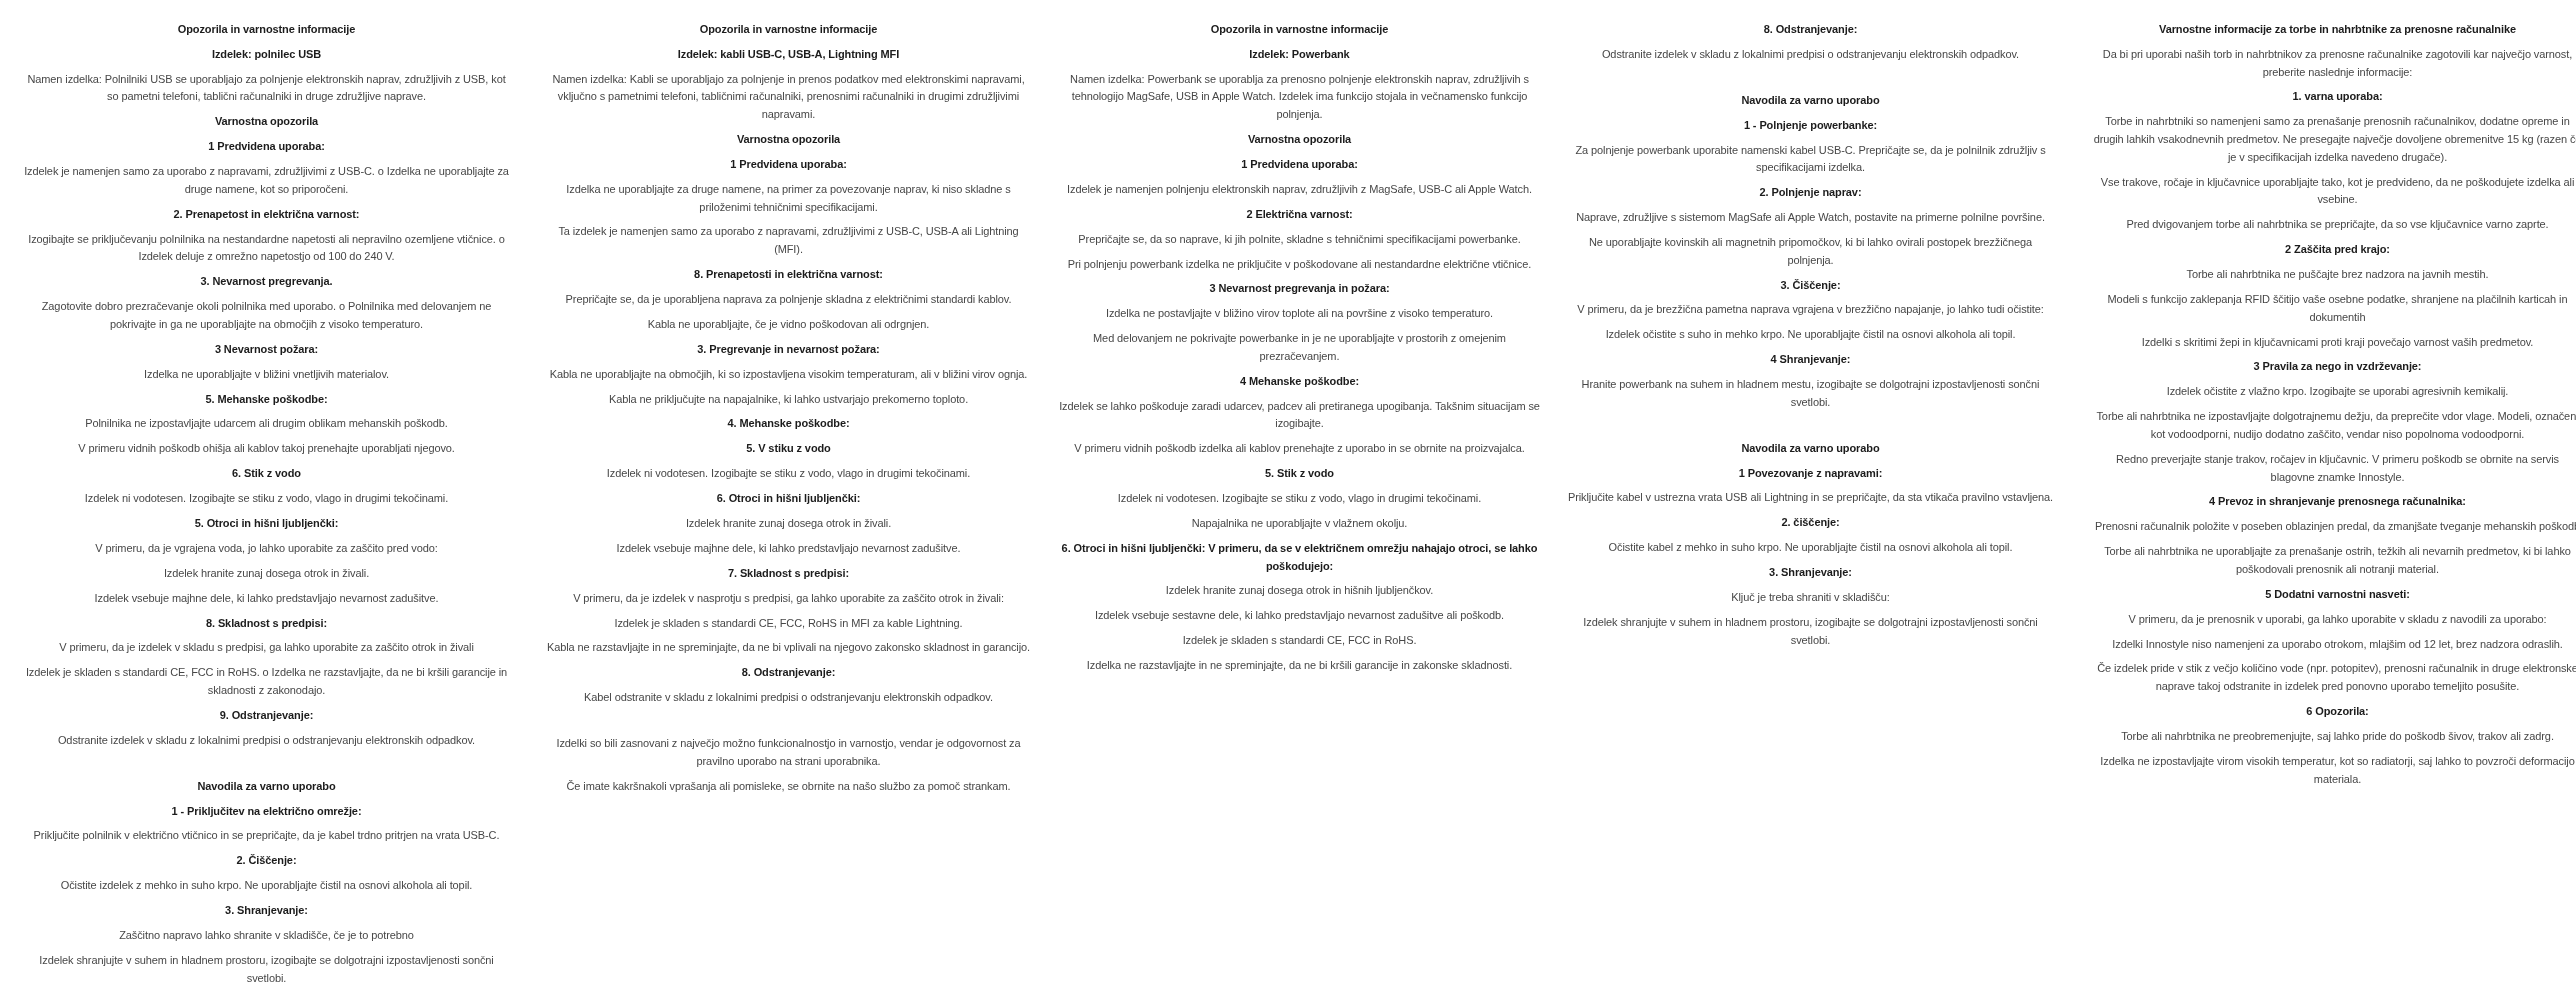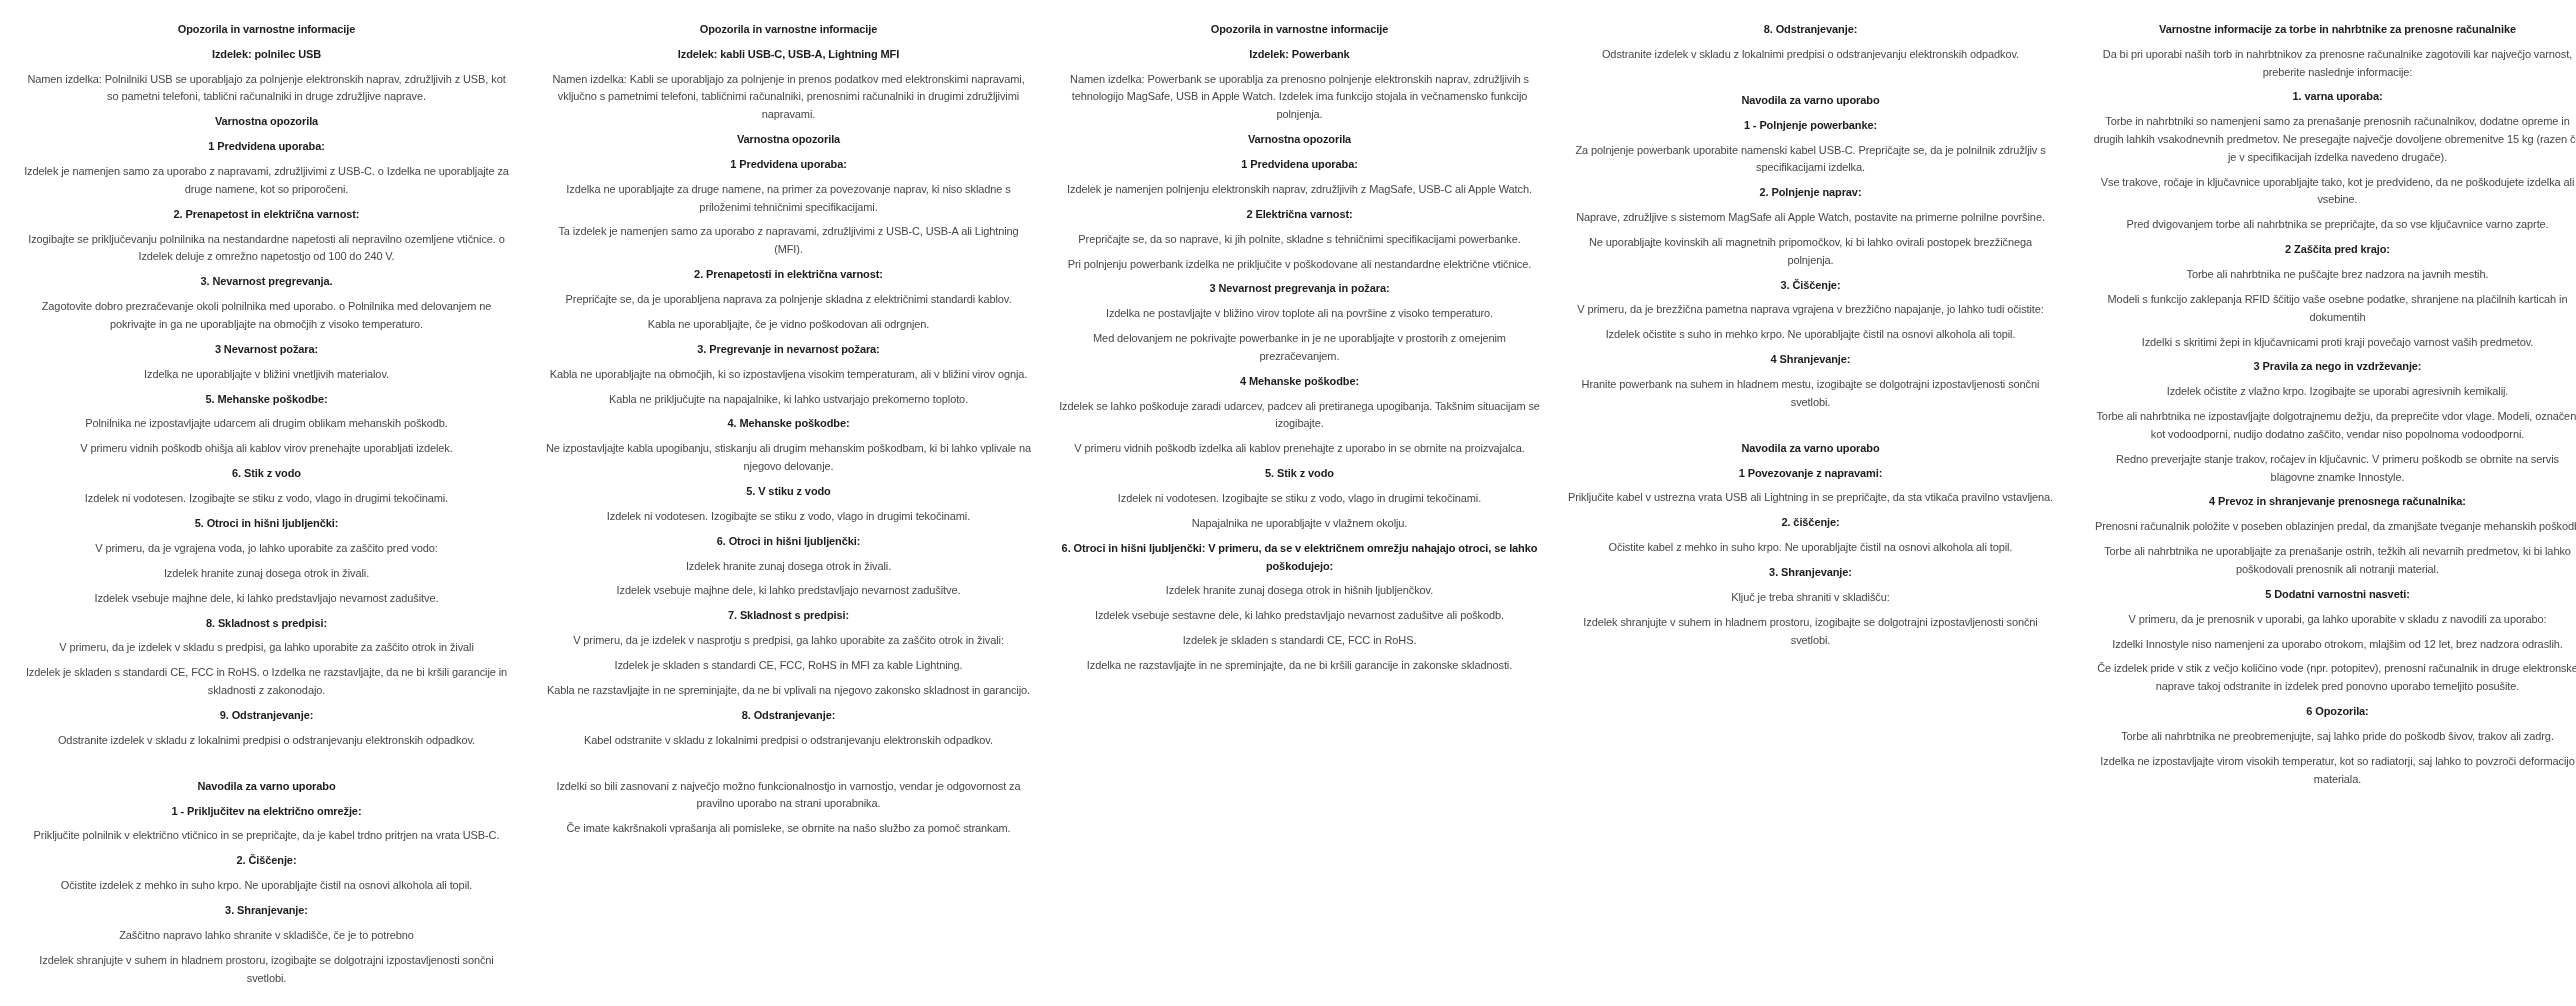--- a/index.html
+++ b/index.html
@@ -53,21 +53,21 @@
         <h3 class="heading">1 Predvidena uporaba:</h3>
         <p class="para">Izdelek je namenjen samo za uporabo z napravami, združljivimi z USB-C. o Izdelka ne uporabljajte za druge namene, kot so priporočeni.</p>
         <h3 class="heading">2. Prenapetost in električna varnost:</h3>
         <p class="para">Izogibajte se priključevanju polnilnika na nestandardne napetosti ali nepravilno ozemljene vtičnice. o Izdelek deluje z omrežno napetostjo od 100 do 240 V.</p>
         <h3 class="heading">3. Nevarnost pregrevanja.</h3>
         <p class="para">Zagotovite dobro prezračevanje okoli polnilnika med uporabo. o Polnilnika med delovanjem ne pokrivajte in ga ne uporabljajte na območjih z visoko temperaturo.</p>
         <h3 class="heading">3 Nevarnost požara:</h3>
         <p class="para">Izdelka ne uporabljajte v bližini vnetljivih materialov.</p>
         <h3 class="heading">5. Mehanske poškodbe:</h3>
         <p class="para">Polnilnika ne izpostavljajte udarcem ali drugim oblikam mehanskih poškodb.</p>
-        <p class="para">V primeru vidnih poškodb ohišja ali kablov virov prenehajte uporabljati izdelek.</p>
+        <p class="para">V primeru vidnih poškodb ohišja ali kablov takoj prenehajte uporabljati njegovo.</p>
         <h3 class="heading">6. Stik z vodo</h3>
         <p class="para">Izdelek ni vodotesen. Izogibajte se stiku z vodo, vlago in drugimi tekočinami.</p>
         <h3 class="heading">5. Otroci in hišni ljubljenčki:</h3>
         <p class="para">V primeru, da je vgrajena voda, jo lahko uporabite za zaščito pred vodo:</p>
         <p class="para">Izdelek hranite zunaj dosega otrok in živali.</p>
         <p class="para">Izdelek vsebuje majhne dele, ki lahko predstavljajo nevarnost zadušitve.</p>
         <h3 class="heading">8. Skladnost s predpisi:</h3>
         <p class="para">V primeru, da je izdelek v skladu s predpisi, ga lahko uporabite za zaščito otrok in živali</p>
         <p class="para">Izdelek je skladen s standardi CE, FCC in RoHS. o Izdelka ne razstavljajte, da ne bi kršili garancije in skladnosti z zakonodajo.</p>
         <h3 class="heading">9. Odstranjevanje:</h3>
@@ -83,28 +83,27 @@
         <p class="para">Izdelek shranjujte v suhem in hladnem prostoru, izogibajte se dolgotrajni izpostavljenosti sončni svetlobi.</p>
       </div>
       <div class="column">
         <h3 class="heading">Opozorila in varnostne informacije</h3>
         <h3 class="heading">Izdelek: kabli USB-C, USB-A, Lightning MFI</h3>
         <p class="para">Namen izdelka: Kabli se uporabljajo za polnjenje in prenos podatkov med elektronskimi napravami, vključno s pametnimi telefoni, tabličnimi računalniki, prenosnimi računalniki in drugimi združljivimi napravami.</p>
         <h3 class="heading">Varnostna opozorila</h3>
         <h3 class="heading">1 Predvidena uporaba:</h3>
         <p class="para">Izdelka ne uporabljajte za druge namene, na primer za povezovanje naprav, ki niso skladne s priloženimi tehničnimi specifikacijami.</p>
         <p class="para">Ta izdelek je namenjen samo za uporabo z napravami, združljivimi z USB-C, USB-A ali Lightning (MFI).</p>
-        <h3 class="heading">2. Prenapetosti in električna varnost:</h3>
+        <h3 class="heading">8. Prenapetosti in električna varnost:</h3>
         <p class="para">Prepričajte se, da je uporabljena naprava za polnjenje skladna z električnimi standardi kablov.</p>
         <p class="para">Kabla ne uporabljajte, če je vidno poškodovan ali odrgnjen.</p>
         <h3 class="heading">3. Pregrevanje in nevarnost požara:</h3>
         <p class="para">Kabla ne uporabljajte na območjih, ki so izpostavljena visokim temperaturam, ali v bližini virov ognja.</p>
         <p class="para">Kabla ne priključujte na napajalnike, ki lahko ustvarjajo prekomerno toploto.</p>
         <h3 class="heading">4. Mehanske poškodbe:</h3>
-        <p class="para">Ne izpostavljajte kabla upogibanju, stiskanju ali drugim mehanskim poškodbam, ki bi lahko vplivale na njegovo delovanje.</p>
         <h3 class="heading">5. V stiku z vodo</h3>
         <p class="para">Izdelek ni vodotesen. Izogibajte se stiku z vodo, vlago in drugimi tekočinami.</p>
         <h3 class="heading">6. Otroci in hišni ljubljenčki:</h3>
         <p class="para">Izdelek hranite zunaj dosega otrok in živali.</p>
         <p class="para">Izdelek vsebuje majhne dele, ki lahko predstavljajo nevarnost zadušitve.</p>
         <h3 class="heading">7. Skladnost s predpisi:</h3>
         <p class="para">V primeru, da je izdelek v nasprotju s predpisi, ga lahko uporabite za zaščito otrok in živali:</p>
         <p class="para">Izdelek je skladen s standardi CE, FCC, RoHS in MFI za kable Lightning.</p>
         <p class="para">Kabla ne razstavljajte in ne spreminjajte, da ne bi vplivali na njegovo zakonsko skladnost in garancijo.</p>
         <h3 class="heading">8. Odstranjevanje:</h3>

